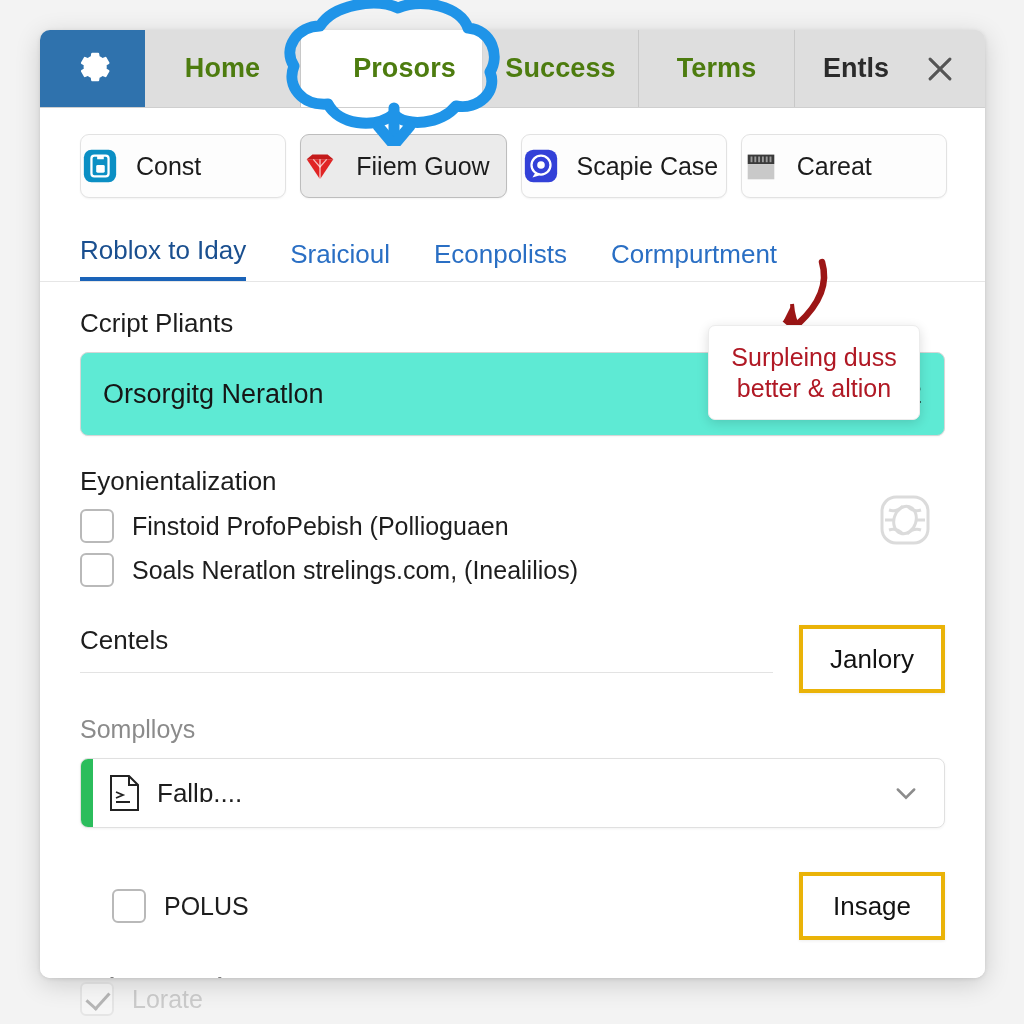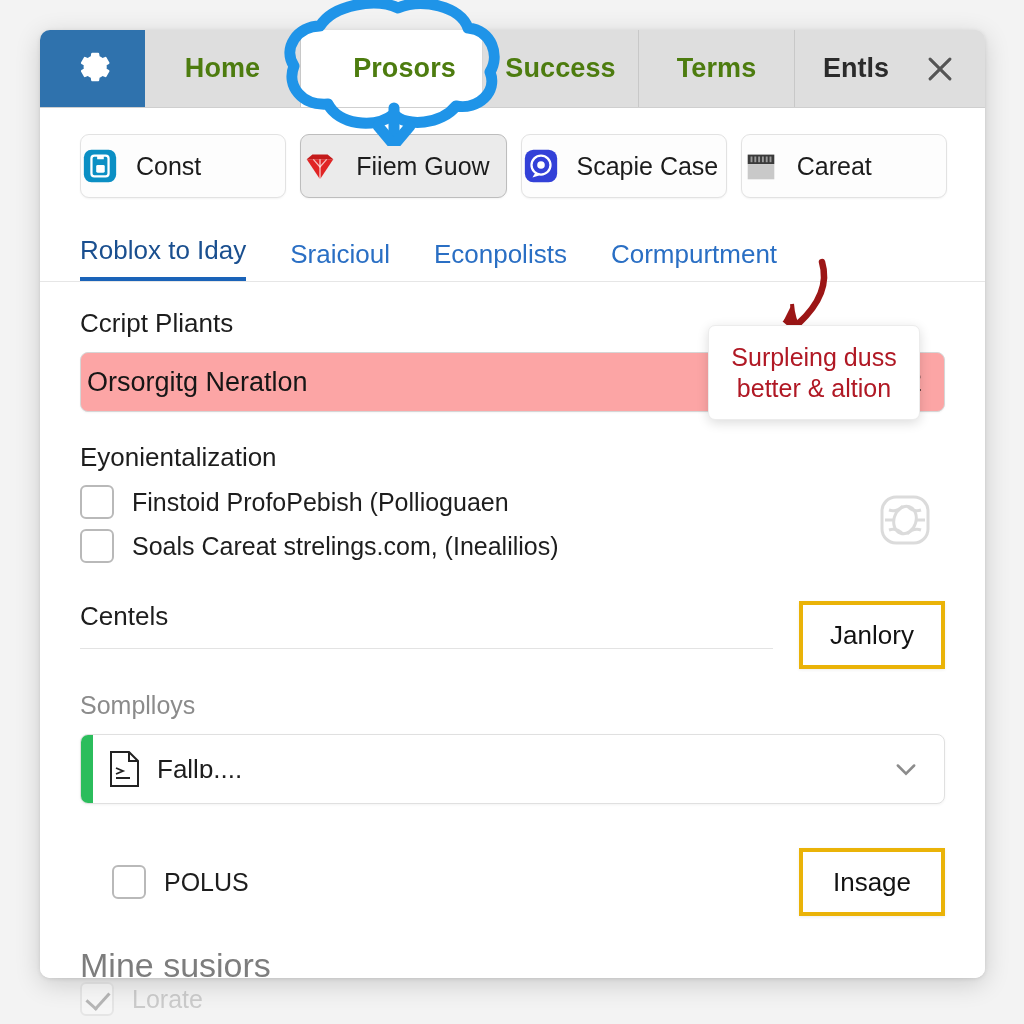--- a/index.html
+++ b/index.html
@@ -132,28 +132,28 @@
 
   
   .body { padding: 26px 40px 0 40px; background: #fff; }
 
   .field-label {
     font-size: 26px;
     color: #1d1d1d;
     margin-bottom: 13px;
   }
   .text-input {
-    height: 60px;
+    height: 84px;
     border: 1px solid #d6d6d6;
     border-radius: 8px;
-    background: #fca5a5;
+    background: #5eead4;
     display: flex;
     align-items: center;
     justify-content: space-between;
-    padding: 0 22px 0 6px;
+    padding: 0 22px 0 22px;
     font-size: 27px;
     color: #161616;
     box-shadow: 0 1px 2px rgba(0,0,0,0.04);
   }
   .text-input .suffix { font-size: 27px; color: #161616; }
 
   .section-label {
     font-size: 26px;
     color: #1d1d1d;
     margin: 30px 0 8px 0;
@@ -431,21 +431,21 @@
       </div>
 
       <div class="section-label">Eyonientalization</div>
 
       <div class="check-row">
         <span class="cbox"></span>
         <span class="check-label">Finstoid ProfoPebish (Pollioguaen</span>
       </div>
       <div class="check-row">
         <span class="cbox"></span>
-        <span class="check-label">Soals Careat strelings.com, (Inealilios)</span>
+        <span class="check-label">Soals Neratlon strelings.com, (Inealilios)</span>
       </div>
 
       <div class="divider-row">
         <div class="divider-left">
           <div class="ttl">Centels</div>
           <div class="line"></div>
         </div>
         <div class="ghost-btn">
           <span>Janlory</span>
         </div>

